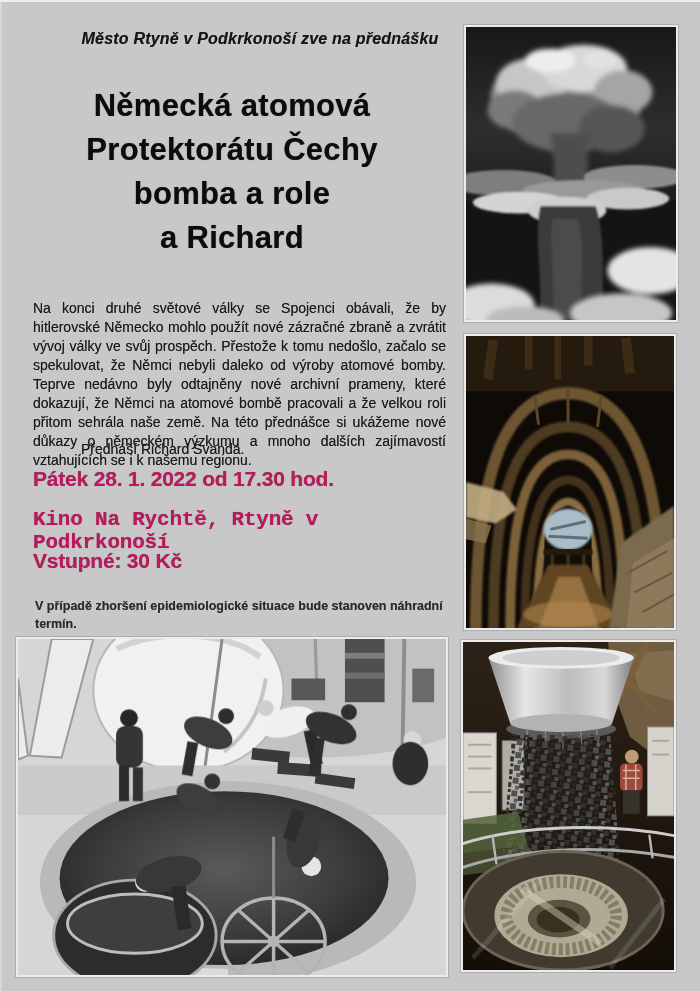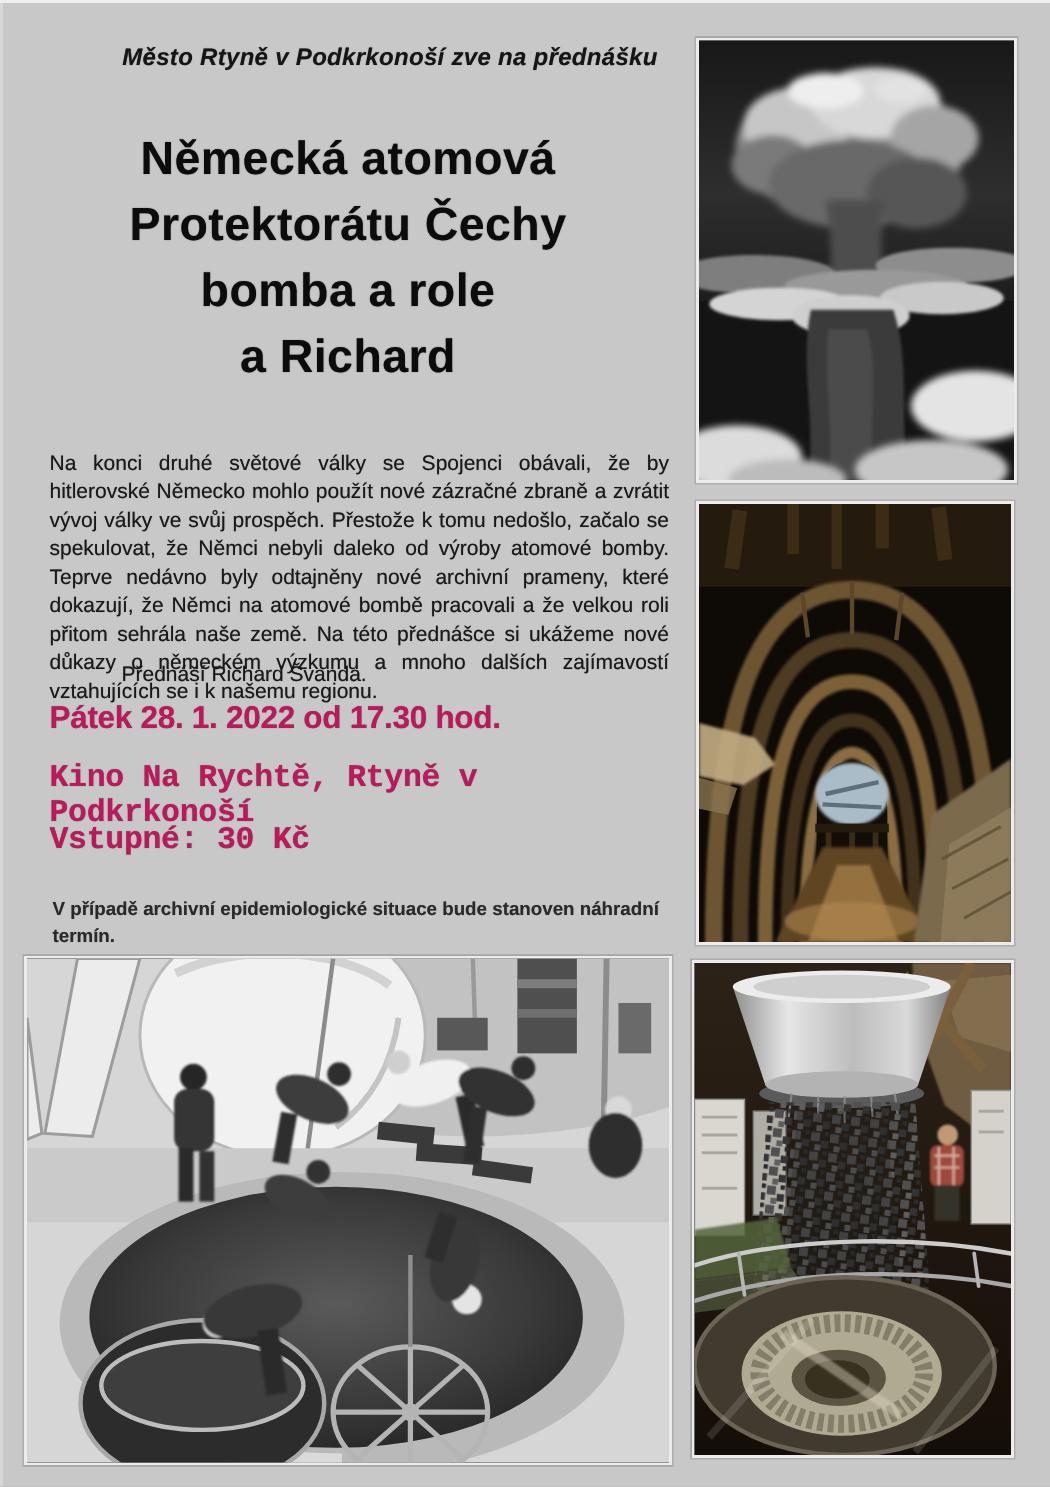--- a/index.html
+++ b/index.html
@@ -44,21 +44,21 @@
     margin-left:48px;
   }
   .event-line{
     position:absolute;left:33px;width:420px;
     font-size:21px;font-weight:bold;color:#be185d;
     letter-spacing:-.2px;
     text-shadow:0 0 .7px rgba(0,0,0,.5);
   }
   .event-datetime{top:467px;}
   .event-venue{top:508px;font-family:Liberation Mono, monospace;}
-  .event-admission{top:549px;font-family:Liberation Mono, monospace;}
+  .event-admission{top:549px;}
   .covid-notice{
     position:absolute;top:597px;left:35px;width:415px;
     font-size:12.5px;line-height:18px;font-weight:bold;
     color:#2a2a2a;
     text-shadow:0 0 .5px rgba(40,40,40,.5);
   }
   .photo-panel{
     position:absolute;
     border:2px solid #ececec;
     box-sizing:border-box;
@@ -87,21 +87,21 @@
 
   <div class="body-paragraph">Na konci druhé světové války se Spojenci obávali, že by hitlerovské Německo mohlo použít nové zázračné zbraně a zvrátit vývoj války ve svůj prospěch. Přestože k tomu nedošlo, začalo se spekulovat, že Němci nebyli daleko od výroby atomové bomby. Teprve nedávno byly odtajněny nové archivní prameny, které dokazují, že Němci na atomové bombě pracovali a že velkou roli přitom sehrála naše země. Na této přednášce si ukážeme nové důkazy o německém výzkumu a mnoho dalších zajímavostí vztahujících se i k našemu regionu.</div>
 
   <div class="lecturer-line">Přednáší Richard Švanda.</div>
 
   <div class="event-line event-datetime">Pátek 28. 1. 2022 od 17.30 hod.</div>
   <div class="event-line event-venue">Kino Na Rychtě, Rtyně v Podkrkonoší</div>
   <div class="event-line event-admission">Vstupné: 30 Kč</div>
 
   <div class="covid-notice">
-    <div>V případě archivní epidemiologické situace bude stanoven náhradní termín.</div>
+    <div>V případě zhoršení epidemiologické situace bude stanoven náhradní termín.</div>
     <div>Sledujte prosím webové stránky města Rtyně v Podkrkonoší.</div>
   </div>
 
   <div class="photo-panel panel-cloud" role="img" aria-label="Black-and-white photograph of an atomic bomb mushroom cloud">
     <svg viewBox="0 0 214 297" preserveAspectRatio="none">
       <defs>
         <linearGradient id="sky1" x1="0" x2="0" y1="0" y2="1">
           <stop offset="0" stop-color="#181818"></stop>
           <stop offset="0.35" stop-color="#2e2e2e"></stop>
           <stop offset="0.62" stop-color="#1b1b1b"></stop>

